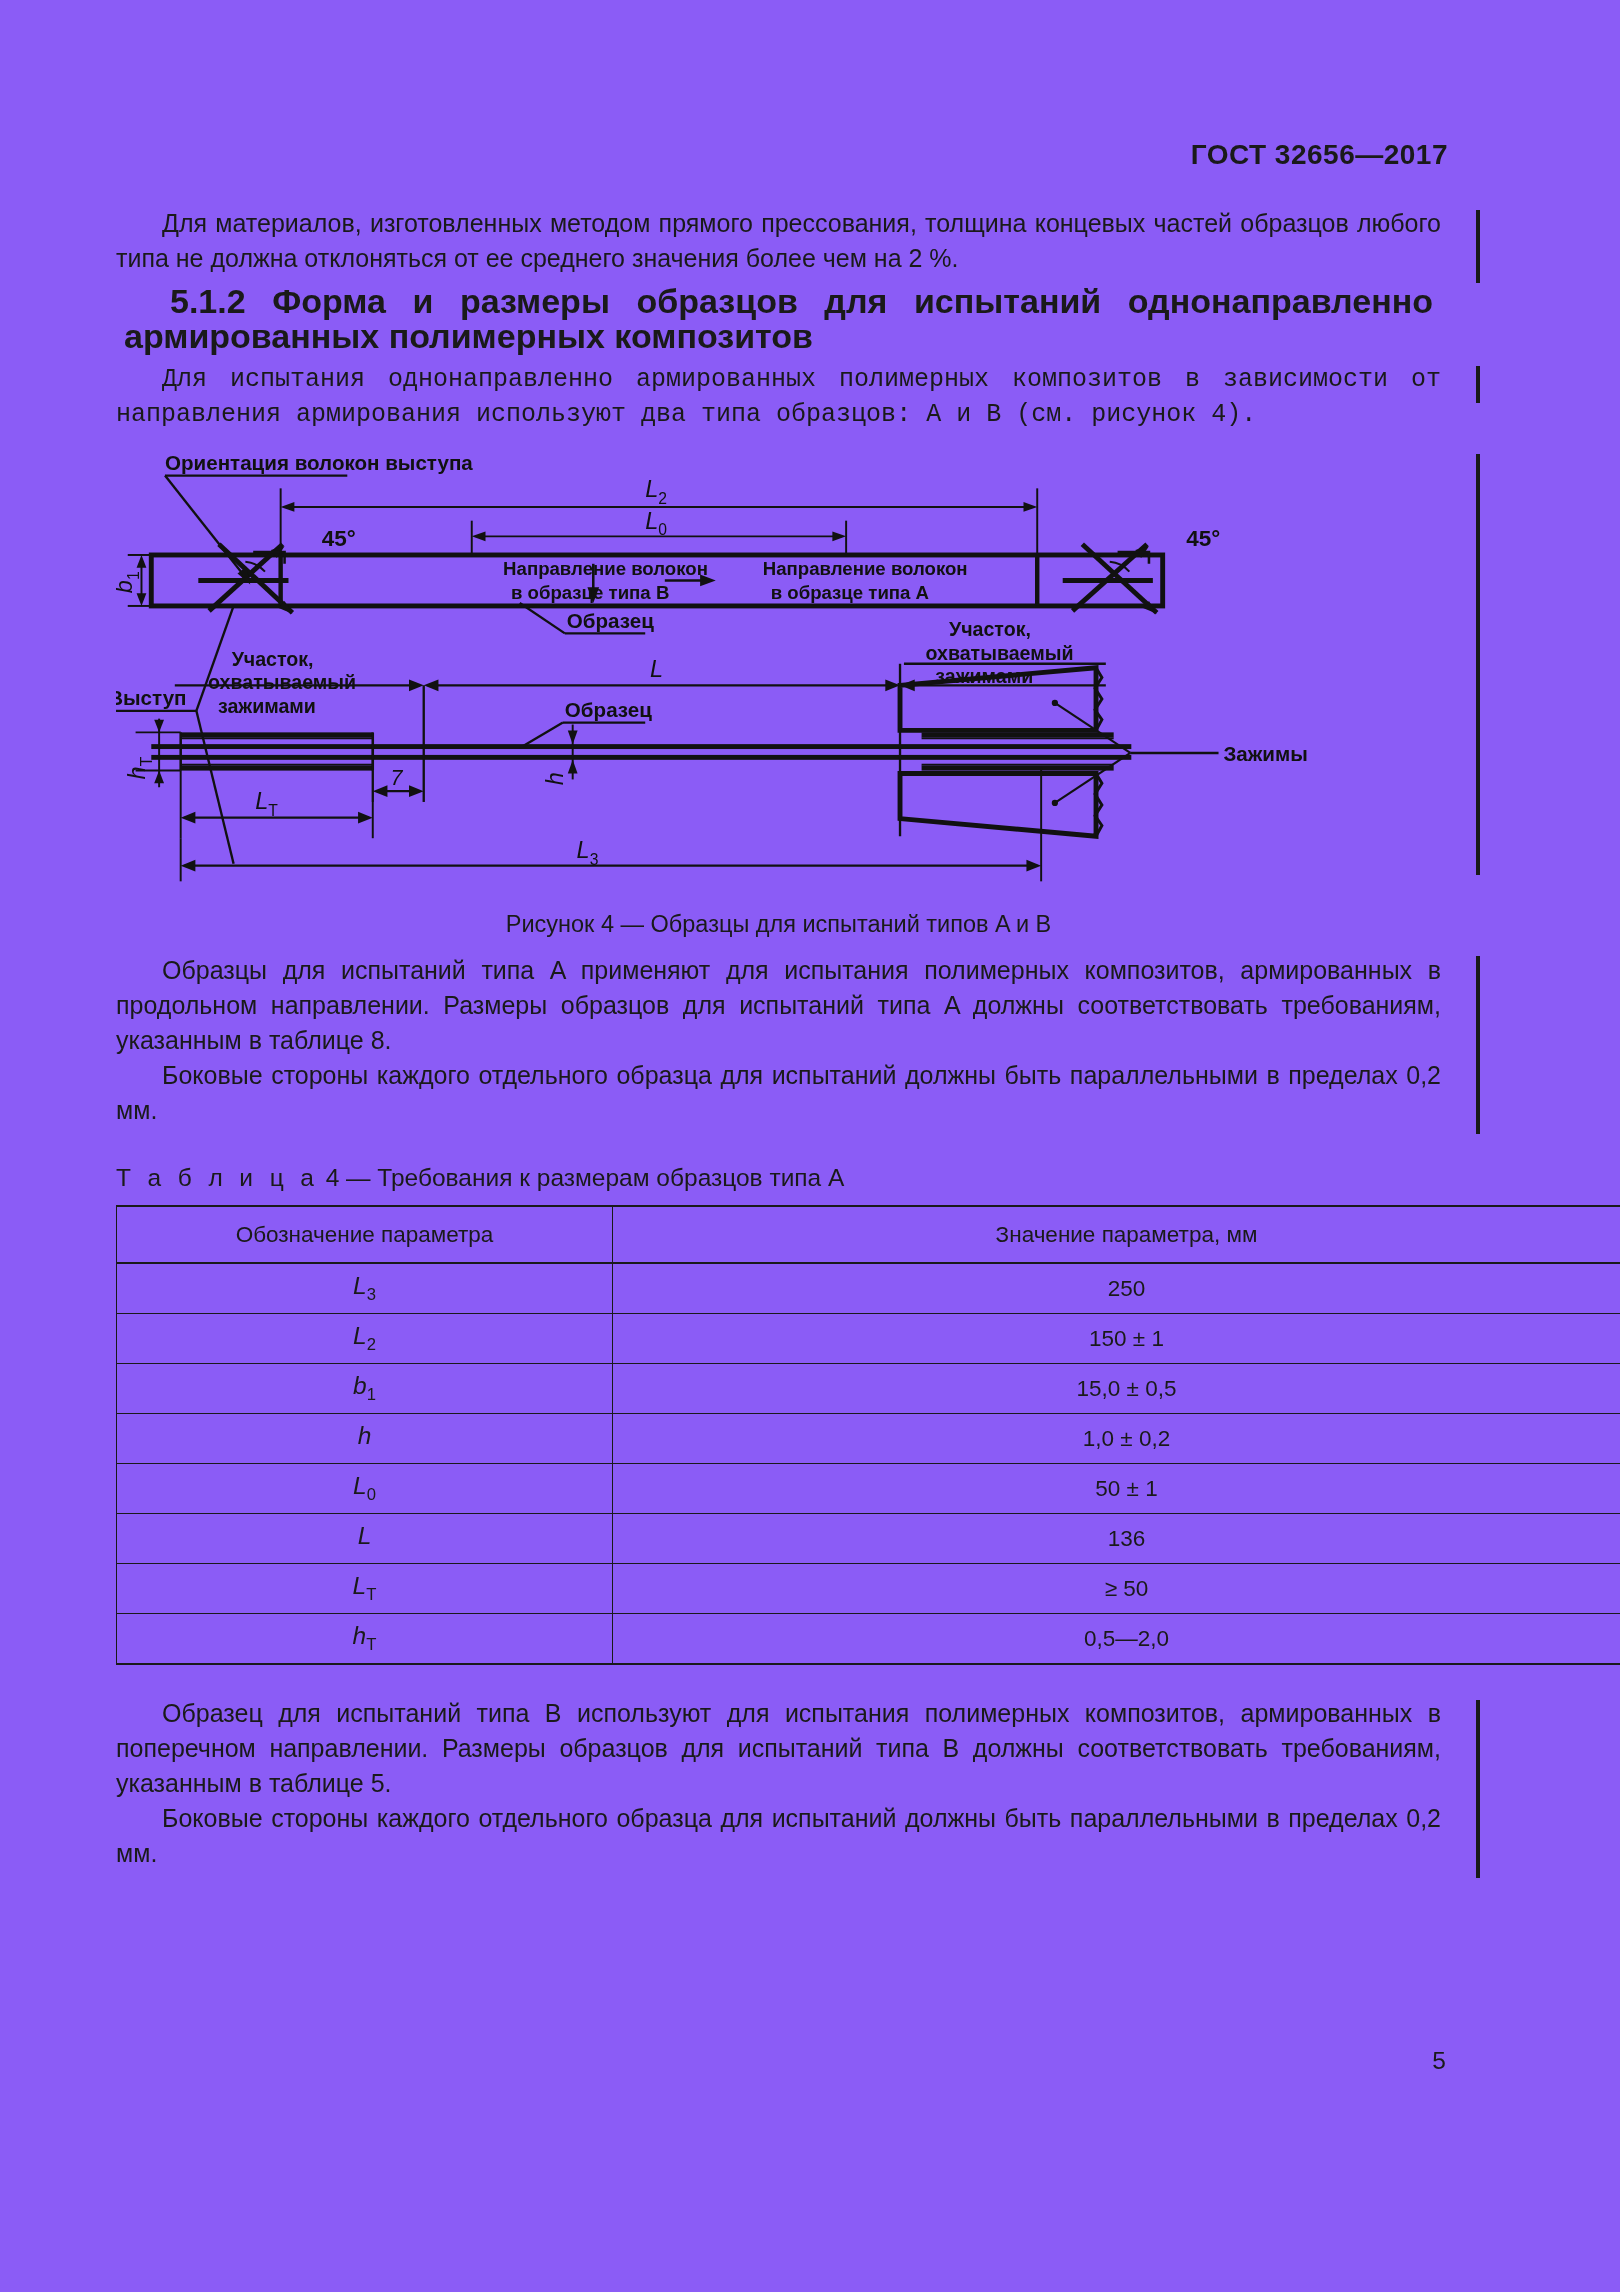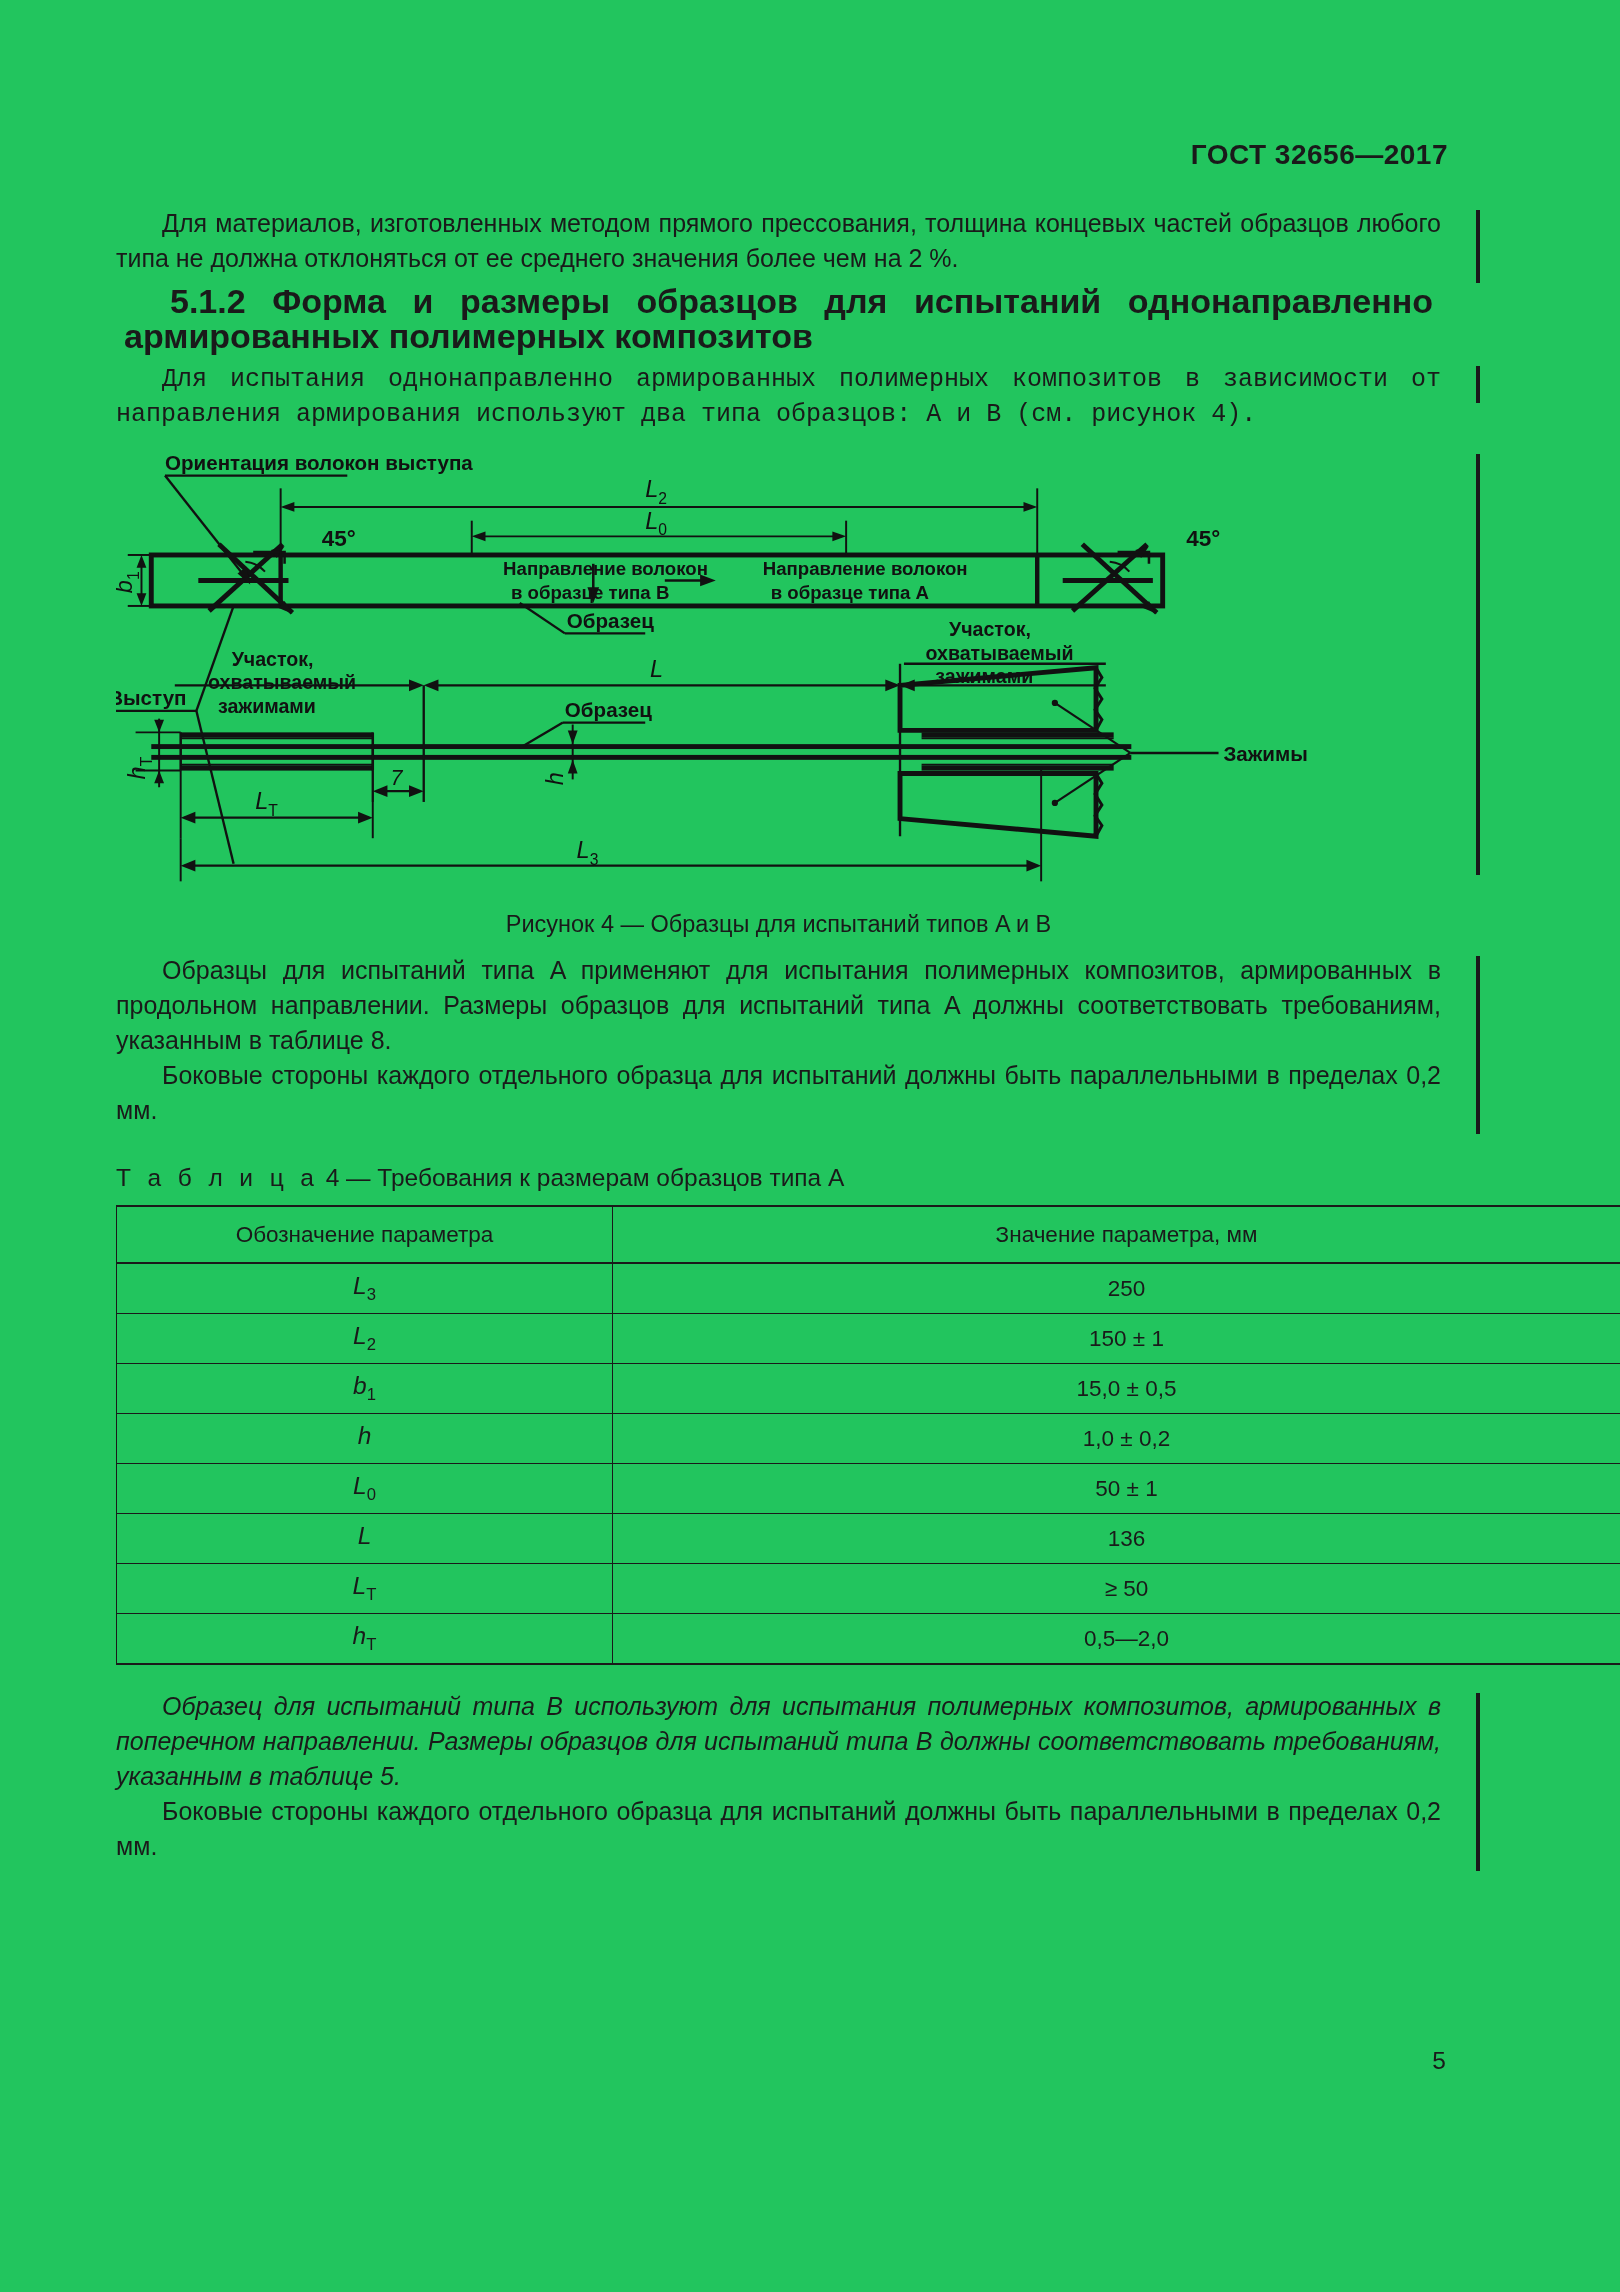--- a/index.html
+++ b/index.html
@@ -9,21 +9,21 @@
     background: #f2f2f0;
   }
   body {
     font-family: "Liberation Sans", sans-serif;
     color: #1a1a1a;
   }
   .page {
     position: relative;
     width: 1620px;
     height: 2293px;
-    background: #22c55e;
+    background: #8b5cf6;
     overflow: hidden;
   }
 
   
   .header {
     position: absolute;
     top: 139px;
     right: 172px;
     font-size: 28px;
     font-weight: bold;
@@ -389,21 +389,21 @@
           <td class="sym"><span>L</span><sub>T</sub></td>
           <td>≥ 50</td>
         </tr>
         <tr>
           <td class="sym"><span>h</span><sub>T</sub></td>
           <td>0,5—2,0</td>
         </tr>
       </tbody>
     </table>
 
-    <div style="position:relative; margin-top:24px;font-style:italic;">
+    <div style="position:relative; margin-top:31px;">
       <div class="changebar" style="top:3.9px; height:108px;"></div>
       <p class="body-text">Образец для испытаний типа B используют для испытания полимерных композитов, армированных в поперечном направлении. Размеры образцов для испытаний типа B должны соответствовать требованиям, указанным в таблице 5.</p>
     </div>
 
     <div style="position:relative;">
       <div class="changebar" style="top:3.9px; height:73px;"></div>
       <p class="body-text">Боковые стороны каждого отдельного образца для испытаний должны быть параллельными в пределах 0,2 мм.</p>
     </div>
 
   </div>

